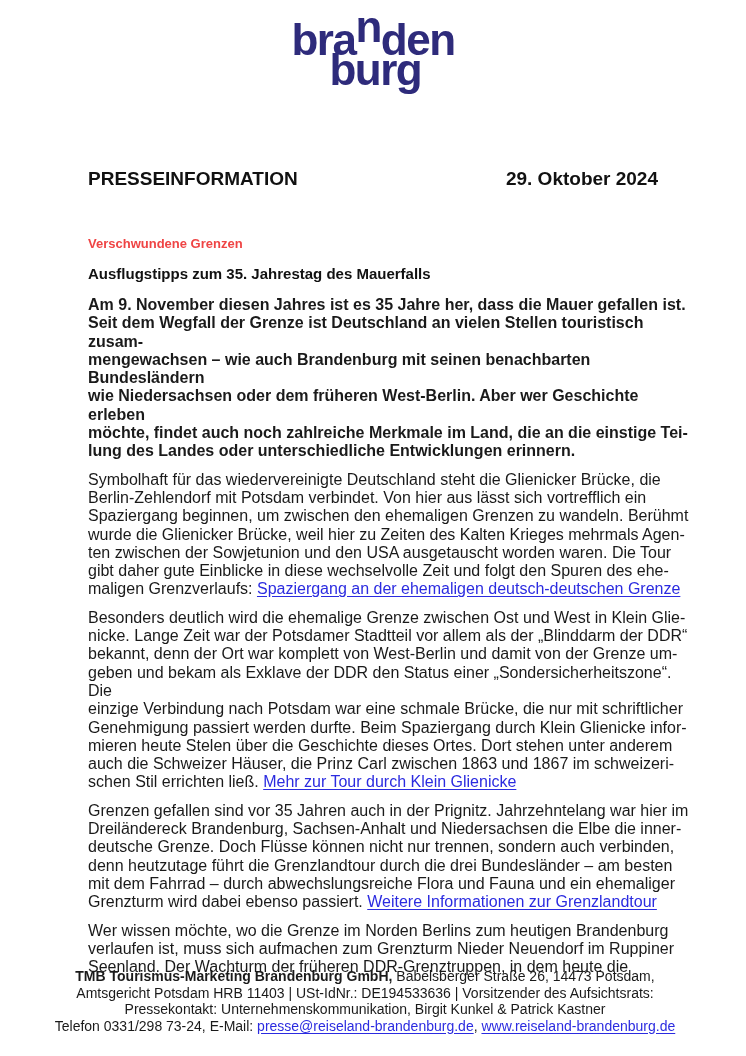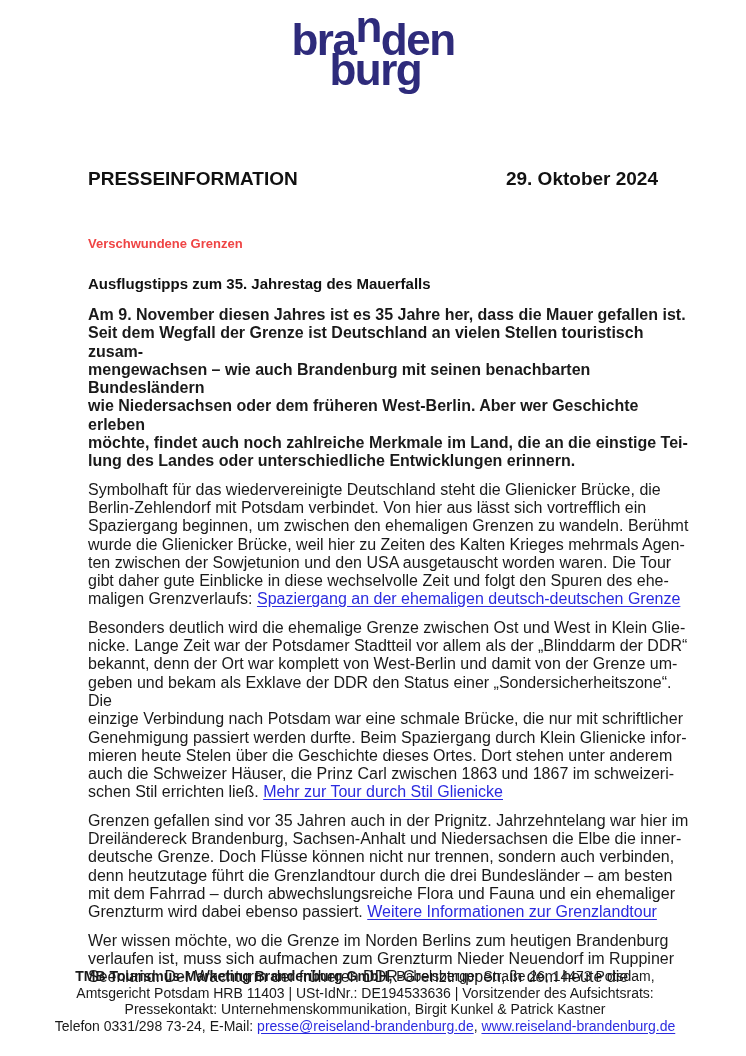--- a/index.html
+++ b/index.html
@@ -52,21 +52,21 @@
     font-size: 19px;
     color: #111111;
   }
   h1.doc-title {
     margin-top: 46px;
     font-size: 13px;
     font-weight: bold;
     color: #ef4444;
   }
   h2.doc-subtitle {
-    margin-top: 24px;
+    margin-top: 14px;
     font-size: 15px;
     font-weight: bold;
     color: #111111;
   }
   .body-copy { margin-top: 14px; }
   p.para {
     font-size: 16px;
     line-height: 18.3px;
     margin: 0 -34px 10px 0;   
     white-space: pre-line;
@@ -132,21 +132,21 @@
 maligen Grenzverlaufs: </span><a class="doc-link" href="#">Spaziergang an der ehemaligen deutsch-deutschen Grenze</a></p>
 
       <p class="para"><span>Besonders deutlich wird die ehemalige Grenze zwischen Ost und West in Klein Glie-
 nicke. Lange Zeit war der Potsdamer Stadtteil vor allem als der „Blinddarm der DDR“
 bekannt, denn der Ort war komplett von West-Berlin und damit von der Grenze um-
 geben und bekam als Exklave der DDR den Status einer „Sondersicherheitszone“. Die
 einzige Verbindung nach Potsdam war eine schmale Brücke, die nur mit schriftlicher
 Genehmigung passiert werden durfte. Beim Spaziergang durch Klein Glienicke infor-
 mieren heute Stelen über die Geschichte dieses Ortes. Dort stehen unter anderem
 auch die Schweizer Häuser, die Prinz Carl zwischen 1863 und 1867 im schweizeri-
-schen Stil errichten ließ. </span><a class="doc-link" href="#">Mehr zur Tour durch Stil Glienicke</a></p>
+schen Stil errichten ließ. </span><a class="doc-link" href="#">Mehr zur Tour durch Klein Glienicke</a></p>
 
       <p class="para"><span>Grenzen gefallen sind vor 35 Jahren auch in der Prignitz. Jahrzehntelang war hier im
 Dreiländereck Brandenburg, Sachsen-Anhalt und Niedersachsen die Elbe die inner-
 deutsche Grenze. Doch Flüsse können nicht nur trennen, sondern auch verbinden,
 denn heutzutage führt die Grenzlandtour durch die drei Bundesländer – am besten
 mit dem Fahrrad – durch abwechslungsreiche Flora und Fauna und ein ehemaliger
 Grenzturm wird dabei ebenso passiert. </span><a class="doc-link" href="#">Weitere Informationen zur Grenzlandtour</a></p>
 
       <p class="para"><span>Wer wissen möchte, wo die Grenze im Norden Berlins zum heutigen Brandenburg
 verlaufen ist, muss sich aufmachen zum Grenzturm Nieder Neuendorf im Ruppiner

